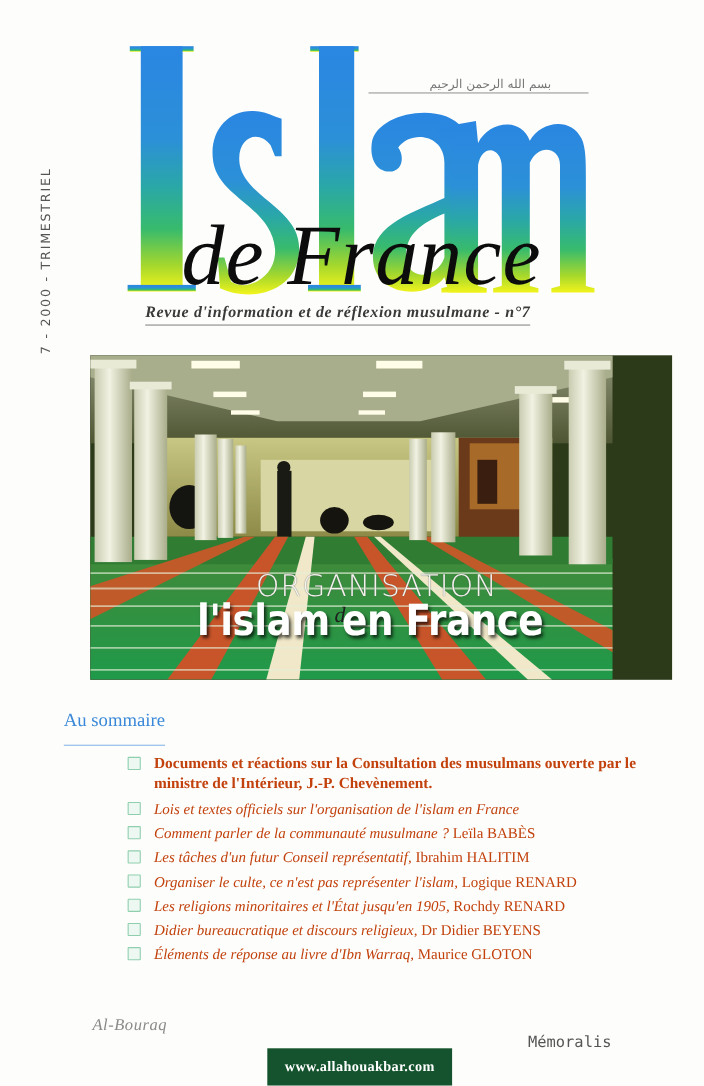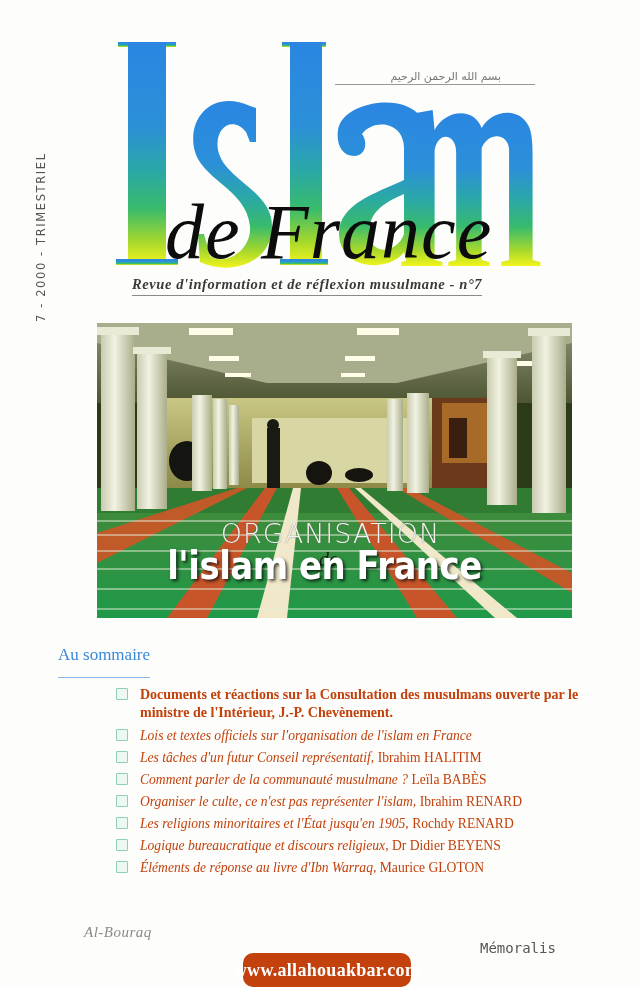--- a/index.html
+++ b/index.html
@@ -47,21 +47,21 @@
     .subtitle {
       left: 132px; top: 276px;
       font-family: "Liberation Serif", serif; font-style: italic; font-weight: bold;
       font-size: 14.5px; color: #3a3a3a; letter-spacing: 0.6px;
       white-space: nowrap;
       border-bottom: 1.5px solid #8a8a8a; padding-bottom: 2px;
     }
 
     
     .photo {
-      left: 97px; top: 323px; width: 475px; height: 295px;
+      left: 82px; top: 323px; width: 529px; height: 295px;
       overflow: hidden; background: #2c3a1a;
     }
     .photo svg { display: block; }
     .photo-headline {
       position: absolute; left: 0; right: 0; top: 195px; text-align: center;
     }
     .ph-organisation {
       display: block;
       font-family: "DejaVu Sans", sans-serif; font-weight: 300;
       font-size: 27px; letter-spacing: 1px; color: #f4f4ee;
@@ -110,25 +110,24 @@
       font-family: "Liberation Serif", serif; font-style: italic;
       font-size: 15px; color: #8a8a8a; letter-spacing: 0.5px;
     }
     .pub-right {
       left: 480px; top: 923px;
       font-family: "DejaVu Sans Mono", monospace;
       font-size: 14px; color: #555; margin-top: 17px;
     }
     .url-box {
       left: 243px; top: 953px; width: 168px; height: 34px;
-      background: #c2410c; color: #fff;
-      font-family: "Liberation Serif", serif; font-weight: bold; font-size: 18px;
+      background: #14532d; color: #fff;
+      font-family: "Liberation Serif", serif; font-weight: bold; font-size: 13px;
       display: flex; align-items: center; justify-content: center;
       letter-spacing: 0.3px;
-      border-radius: 10px;
     }
   </style>
 </head>
 <body>
 
 <div class="abs vtag">7 - 2000 - TRIMESTRIEL</div>
 
 <div class="abs wordmark">
   <svg viewBox="0 0 430 250" preserveAspectRatio="none" aria-hidden="true">
     <defs>
@@ -261,41 +260,41 @@
   <li class="lead">
     <span class="box"></span>
     <span>Documents et réactions sur la Consultation des musulmans ouverte par le ministre de l'Intérieur, J.-P. Chevènement.</span>
   </li>
   <li>
     <span class="box"></span>
     <span class="t">Lois et textes officiels sur l'organisation de l'islam en France</span>
   </li>
   <li>
     <span class="box"></span>
+    <span class="t">Comment parler de la communauté musulmane ?</span>
+    <span class="a">Leïla BABÈS</span>
+  </li>
+  <li>
+    <span class="box"></span>
     <span class="t">Les tâches d'un futur Conseil représentatif,</span>
     <span class="a">Ibrahim HALITIM</span>
   </li>
   <li>
     <span class="box"></span>
-    <span class="t">Comment parler de la communauté musulmane ?</span>
-    <span class="a">Leïla BABÈS</span>
-  </li>
-  <li>
-    <span class="box"></span>
     <span class="t">Organiser le culte, ce n'est pas représenter l'islam,</span>
-    <span class="a">Ibrahim RENARD</span>
+    <span class="a">Logique RENARD</span>
   </li>
   <li>
     <span class="box"></span>
     <span class="t">Les religions minoritaires et l'État jusqu'en 1905,</span>
     <span class="a">Rochdy RENARD</span>
   </li>
   <li>
     <span class="box"></span>
-    <span class="t">Logique bureaucratique et discours religieux,</span>
+    <span class="t">Didier bureaucratique et discours religieux,</span>
     <span class="a">Dr Didier BEYENS</span>
   </li>
   <li>
     <span class="box"></span>
     <span class="t">Éléments de réponse au livre d'Ibn Warraq,</span>
     <span class="a">Maurice GLOTON</span>
   </li>
 </ul>
 
 <div class="abs pub-left">Al-Bouraq</div>

